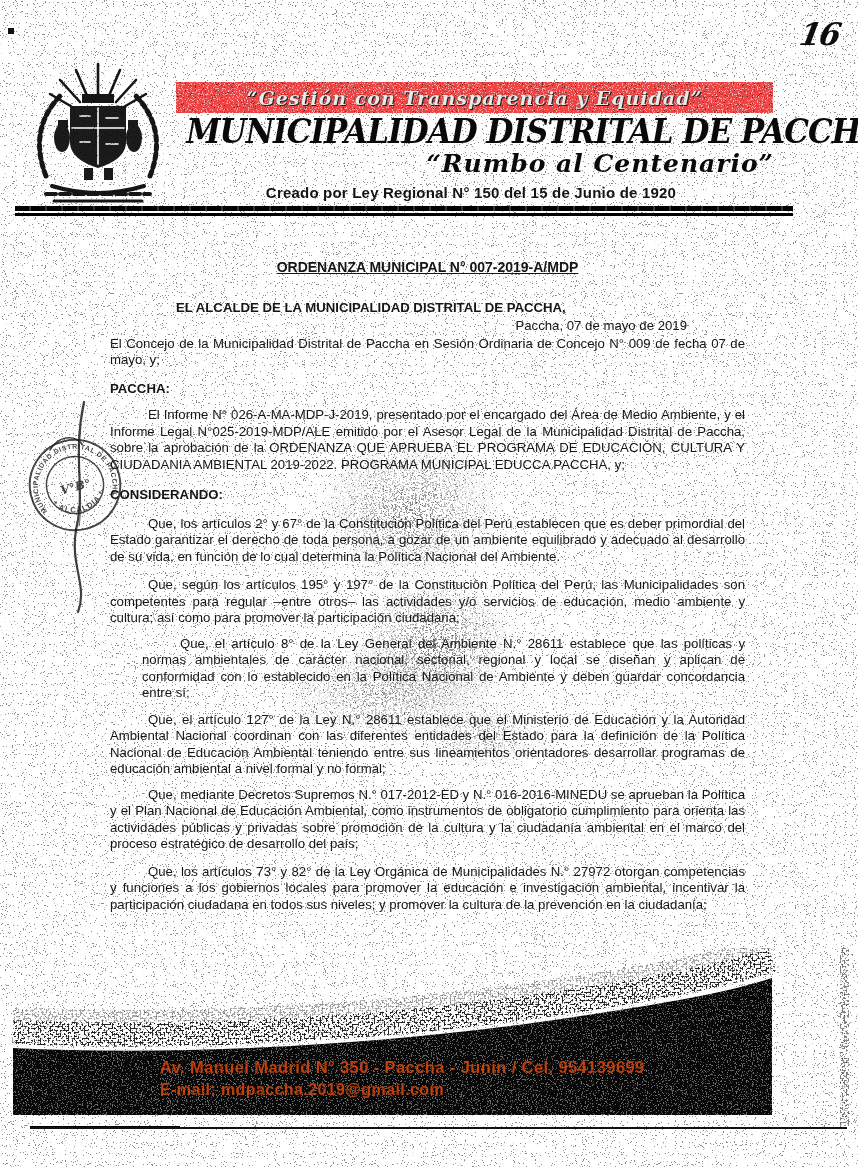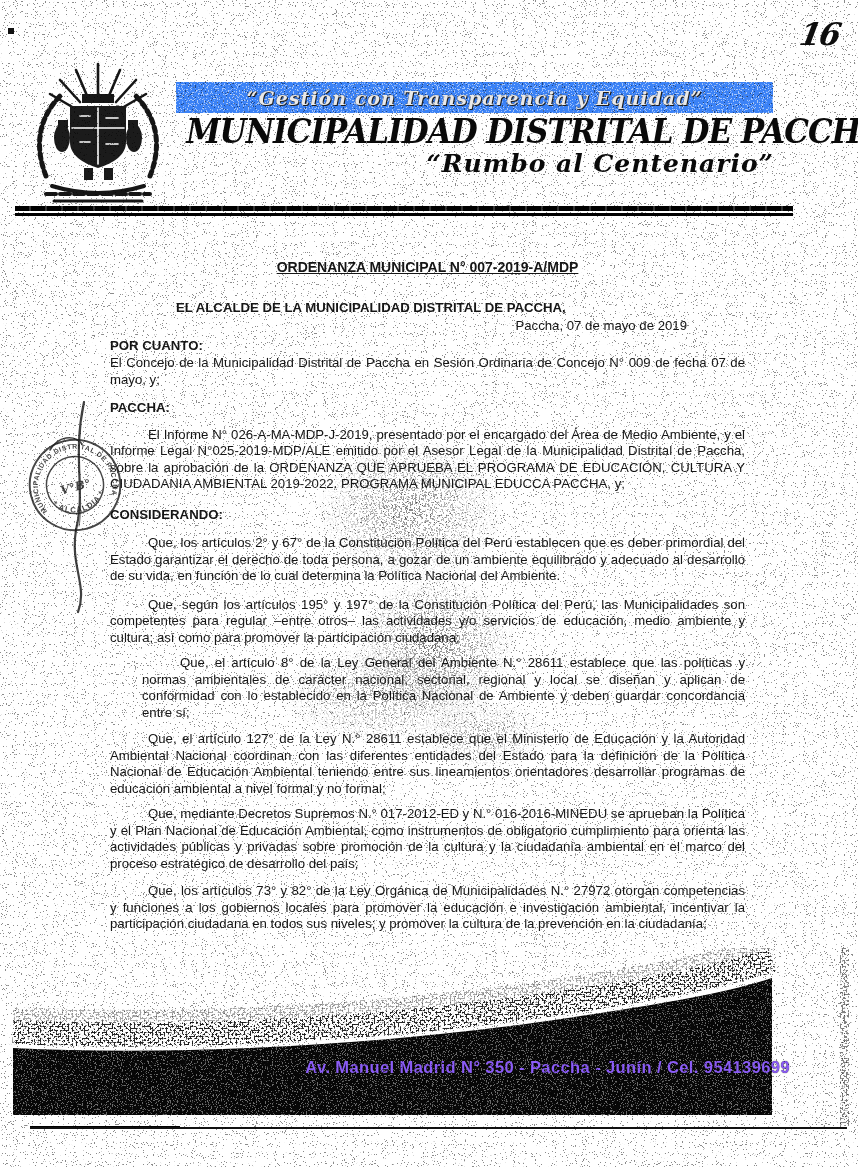--- a/index.html
+++ b/index.html
@@ -18,21 +18,21 @@
     font-family:"DejaVu Serif",serif;
     font-style:italic;font-weight:bold;font-size:31px;color:#0d0d0d;
     transform:skewX(-10deg);
     letter-spacing:-2px;
   }
   .corner-dot{position:absolute;left:8px;top:28px;width:6px;height:6px;background:#111;}
   
   .coat{position:absolute;left:24px;top:58px;}
   .banner{
     position:absolute;left:176px;top:82px;width:597px;height:31px;
-    background:#3b82f6;display:flex;align-items:center;justify-content:center;
+    background:#ef4444;display:flex;align-items:center;justify-content:center;
     overflow:hidden;
   }
   .banner svg.tex{position:absolute;left:0;top:0;width:100%;height:100%;}
   .banner-text{
     position:relative;z-index:2;
     font-family:"DejaVu Serif",serif;font-style:italic;font-weight:bold;
     font-size:19px;color:#e9e9e9;letter-spacing:1px;
     text-shadow:0 0 1px #000, 1px 1px 0 #222;
   }
   .masthead-title{
@@ -78,22 +78,22 @@
   .p4{margin-top:10px;} .p5{margin-top:9px;} .p6{margin-top:11px;}
   
   .page-noise{position:absolute;left:0;top:0;width:858px;height:1167px;
     opacity:.45;pointer-events:none;}
   .blob{position:absolute;pointer-events:none;
     -webkit-mask-image:radial-gradient(closest-side,rgba(0,0,0,.95),transparent 78%);
     mask-image:radial-gradient(closest-side,rgba(0,0,0,.95),transparent 78%);}
   
   .footer-art{position:absolute;left:0;top:948px;width:858px;height:185px;}
   .footer-line{
-    position:absolute;left:150px;width:640px;text-align:right;
-    font-weight:bold;color:#8b5cf6;letter-spacing:.4px;
+    position:absolute;left:160px;width:640px;text-align:left;
+    font-weight:bold;color:#c2410c;letter-spacing:.4px;
     text-shadow:0 0 1px #000;
   }
   .footer-line.l1{top:1058px;font-size:16.5px;}
   .footer-line.l2{top:1081px;font-size:16px;}
   .bottom-rule{position:absolute;left:30px;top:1127px;width:817px;height:2px;background:#111;}
   .bottom-rule-thick{position:absolute;left:30px;top:1126px;width:150px;height:3px;background:#000;}
 </style>
 </head>
 <body>
 
@@ -171,20 +171,21 @@
 
   <div class="banner">
     <svg class="tex">
       <rect width="100%" height="100%" fill="#ffffff" filter="url(#dotsWhite)" opacity=".55"></rect>
     </svg>
     <span class="banner-text">“Gestión con Transparencia y Equidad”</span>
   </div>
 
   <div class="masthead-title">MUNICIPALIDAD DISTRITAL DE PACCHA</div>
   <div class="masthead-sub">“Rumbo al Centenario”</div>
+  <div class="masthead-created">Creado por Ley Regional N° 150 del 15 de Junio de 1920</div>
 
   <div class="header-rule">
     <div class="r1"></div>
       <div class="r2"></div>
   </div>
 
   <svg class="stamp" width="118" height="122" viewBox="0 0 120 120">
     <defs>
       <path id="arcTop" d="M 33,88 A 38,38 0 1 1 87,88" fill="none"></path>
       <path id="arcBottom" d="M 27,62 A 34,34 0 0 0 93,62" fill="none"></path>
@@ -208,21 +209,20 @@
     </g>
   </svg>
 
   <div class="doc">
     <div class="c ord-title">ORDENANZA MUNICIPAL N° 007-2019-A/MDP</div>
 
     <div class="salutation">EL ALCALDE DE LA MUNICIPALIDAD DISTRITAL DE PACCHA,</div>
 
     <div class="dateline">Paccha, 07 de mayo de 2019</div>
 
-    <div class="lbl por-label">POR CUANTO:</div>
     <div class="por-text">El Concejo de la Municipalidad Distrital de Paccha en Sesión Ordinaria de Concejo N° 009 de fecha 07 de mayo, y;</div>
 
     <div class="lbl visto-label">PACCHA:</div>
     <div class="visto-text">El Informe N° 026-A-MA-MDP-J-2019, presentado por el encargado del Área de Medio Ambiente, y el Informe Legal N°025-2019-MDP/ALE emitido por el Asesor Legal de la Municipalidad Distrital de Paccha, sobre la aprobación de la ORDENANZA QUE APRUEBA EL PROGRAMA DE EDUCACIÓN, CULTURA Y CIUDADANIA AMBIENTAL 2019-2022. PROGRAMA MUNICIPAL EDUCCA PACCHA, y;</div>
 
     <div class="lbl considerando-label">CONSIDERANDO:</div>
 
     <div class="para p1">Que, los artículos 2° y 67° de la Constitución Política del Perú establecen que es deber primordial del Estado garantizar el derecho de toda persona, a gozar de un ambiente equilibrado y adecuado al desarrollo de su vida, en función de lo cual determina la Política Nacional del Ambiente.</div>
     <div class="para p2">Que, según los artículos 195° y 197° de la Constitución Política del Perú, las Municipalidades son competentes para regular –entre otros– las actividades y/o servicios de educación, medio ambiente y cultura; así como para promover la participación ciudadana;</div>
     <div class="para p3">Que, el artículo 8° de la Ley General del Ambiente N.° 28611 establece que las políticas y normas ambientales de carácter nacional, sectorial, regional y local se diseñan y aplican de conformidad con lo establecido en la Política Nacional de Ambiente y deben guardar concordancia entre sí;</div>
@@ -251,20 +251,21 @@
     <path d="M13,84 C170,92 370,82 540,58 C660,41 730,26 772,12" stroke="#000" stroke-width="24" fill="none" filter="url(#grain)" opacity=".85"></path>
 
     <path d="M13,100 C170,108 370,98 540,74 C660,57 730,44 772,30 L772,167 L13,167 Z" fill="#070707"></path>
 
     <path d="M13,100 C170,108 370,98 540,74 C660,57 730,44 772,30 L772,167 L13,167 Z" fill="#fff" filter="url(#dotsWhite)" opacity=".4"></path>
 
     <rect x="840" y="0" width="9" height="178" fill="#000" filter="url(#grain)" opacity=".5"></rect>
   </svg>
 
   <div class="footer-line l1">Av. Manuel Madrid N° 350 - Paccha - Junín / Cel. 954139699</div>
+  <div class="footer-line l2">E-mail: mdpaccha.2019@gmail.com</div>
 
   <div class="bottom-rule-thick"></div>
   <div class="bottom-rule"></div>
 
   <svg class="page-noise">
     <rect width="100%" height="100%" fill="#000" filter="url(#dotsPage)"></rect>
   </svg>
 
 </div>
 

